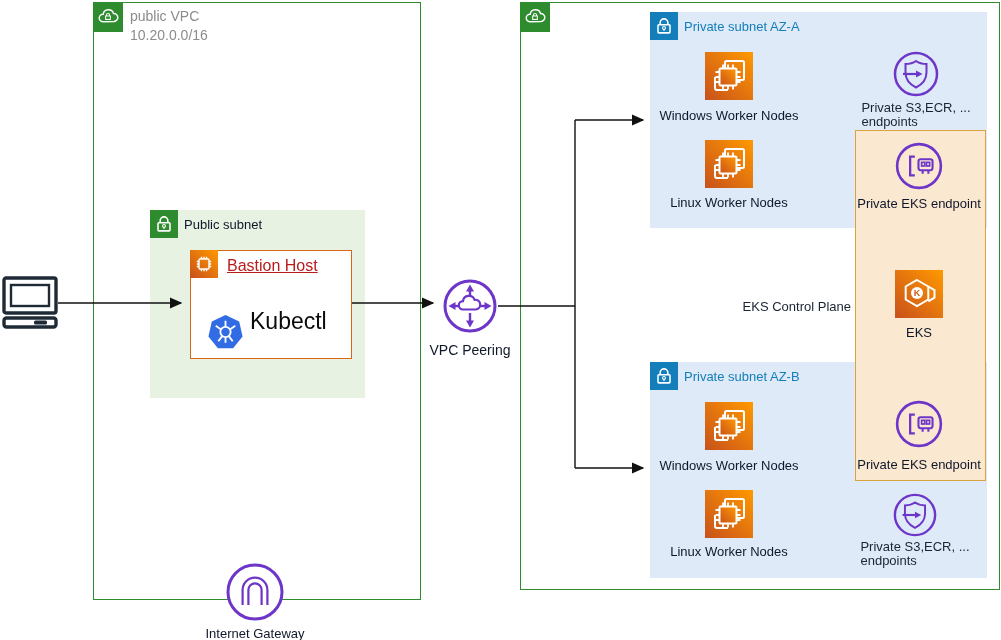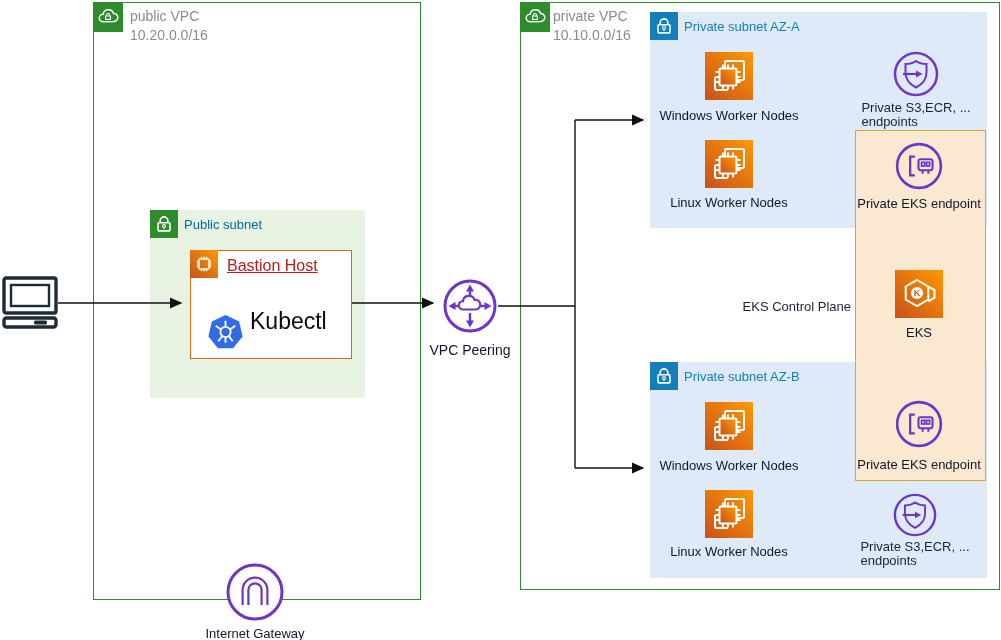--- a/index.html
+++ b/index.html
@@ -8,21 +8,21 @@
   .abs{position:absolute;}
   .vpc-box{border:1px solid #2e8b2e;background:transparent;}
   .vpc-badge{width:30px;height:30px;background:#2e8b2e;display:flex;align-items:center;justify-content:center;}
   .vpc-label{color:#8c8c8c;font-size:14px;line-height:19px;white-space:pre;}
   .subnet-green{background:#e7f2e2;}
   .subnet-blue{background:#deeaf7;}
   .lock-badge{width:28px;height:28px;display:flex;align-items:center;justify-content:center;}
   .lock-green{background:#2e8b2e;}
   .lock-blue{background:#147eba;}
   .subnet-title{font-size:13px;white-space:nowrap;}
-  .t-green{color:#0369a1;}
+  .t-green{color:#0f172a;}
   .t-blue{color:#147eba;}
   .caption{font-size:13px;color:#0f172a;white-space:nowrap;transform:translateX(-50%);}
   .caption2{font-size:13px;color:#1a2433;line-height:14px;white-space:nowrap;transform:translateX(-50%);}
   .bastion-box{border:1px solid #d86613;background:#fff;}
   .bastion-title{color:#b91c1c;font-size:16px;white-space:nowrap;text-decoration:underline;}
   .kubectl{font-size:23px;color:#0b0b0b;white-space:nowrap;}
   .peach{background:#fbe8d1;border:1px solid #d9a33e;}
   .cp-label{font-size:13px;color:#1a2433;width:110px;text-align:right;white-space:nowrap;}
   svg{display:block;}
 </style>
@@ -72,21 +72,20 @@
   </div>
   <div class="abs vpc-label" style="left:117px;top:7px;margin-left:13px;"><span>public VPC</span><br><span>10.20.0.0/16</span></div>
 
   <div class="abs vpc-badge" style="left:520px;top:2px;">
     <svg width="26" height="26" viewBox="0 0 30 30" fill="none" stroke="#fff" stroke-width="1.7">
       <path d="M9,20.5 a4.3,4.3 0 0 1 0.4,-8.6 a6.2,6.2 0 0 1 12,-1 a4.5,4.5 0 0 1 0.6,9.2 z"></path>
       <path d="M13.2,13.8 v-1.1 a1.8,1.8 0 0 1 3.6,0 v1.1" stroke-width="1.2"></path>
       <rect x="12.3" y="13.8" width="5.4" height="4" stroke-width="1.2"></rect>
     </svg>
   </div>
-  <div class="abs vpc-label" style="left:553px;top:7px;"><span>private VPC</span><br><span>10.10.0.0/16</span></div>
 
   <div class="abs lock-badge lock-green" style="left:150px;top:210px;">
     <svg width="24" height="24" viewBox="0 0 28 28" fill="none" stroke="#fff" stroke-width="1.8">
       <path d="M9.5,12.5 v-2.3 a4.5,4.5 0 0 1 9,0 v2.3"></path>
       <rect x="7" y="12.5" width="14" height="9.5" rx="1"></rect>
       <circle cx="14" cy="16.3" r="1.7" stroke-width="1.3"></circle>
       <path d="M14,17.6 v2.2" stroke-width="1.3"></path>
     </svg>
   </div>
   <div class="abs subnet-title t-green" style="left:184px;top:217px;">Public subnet</div>

